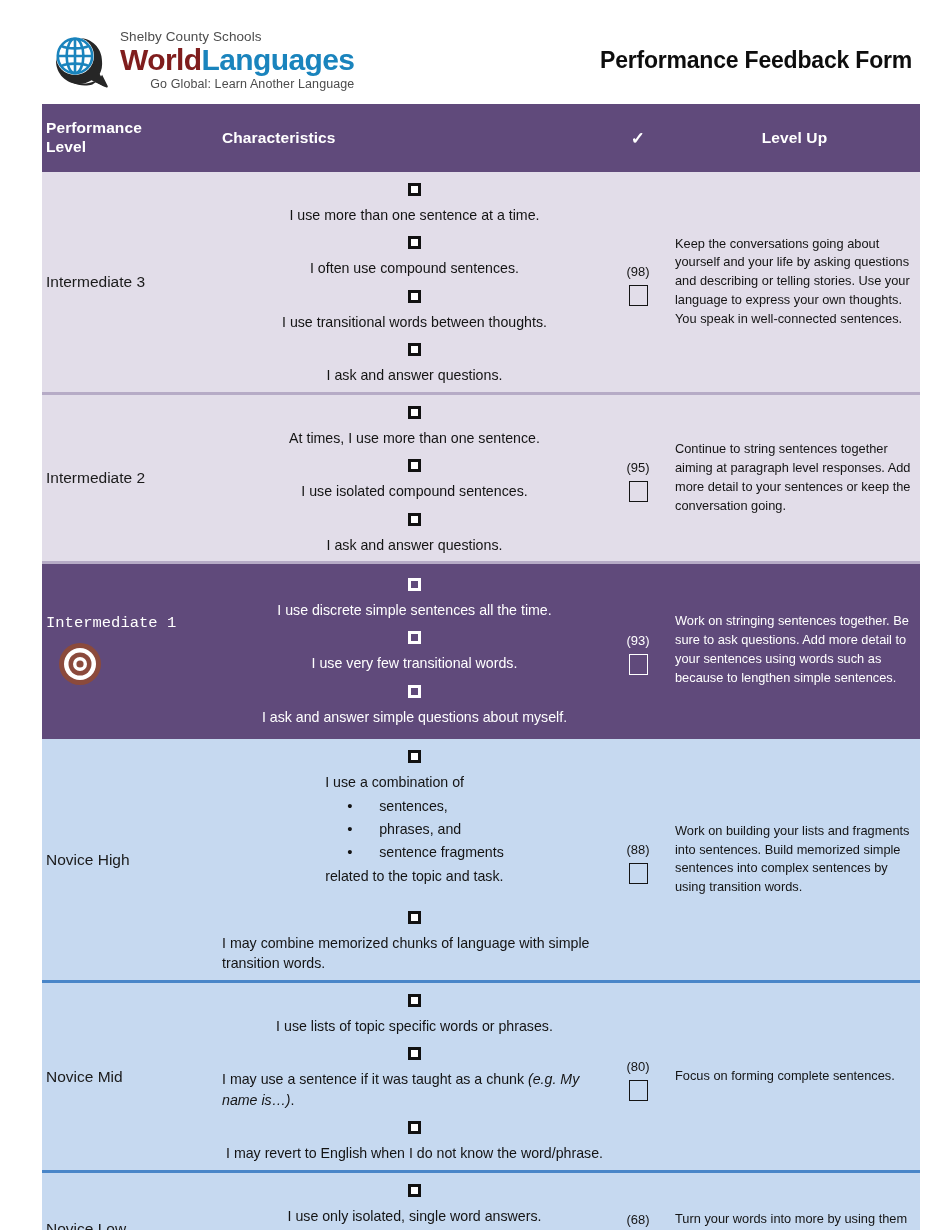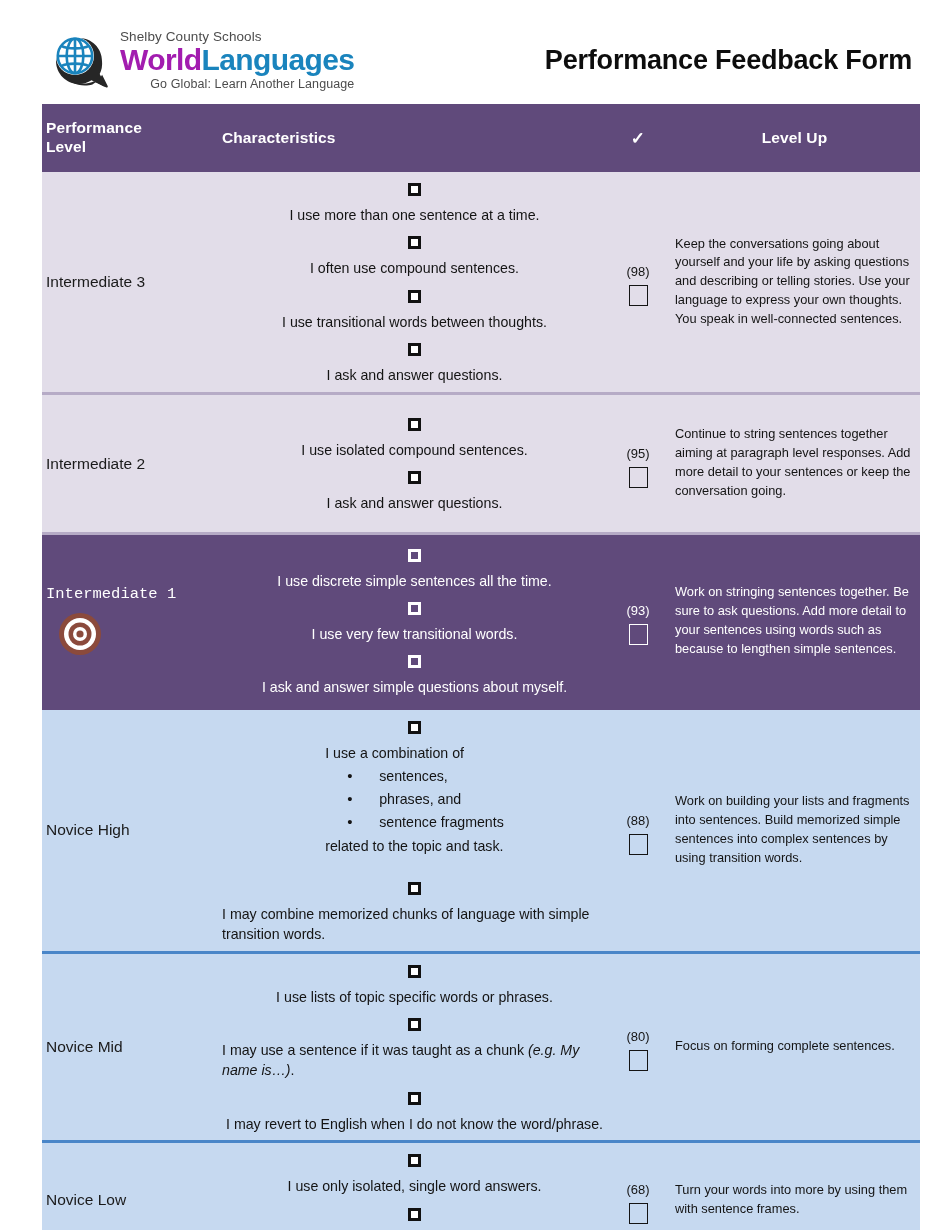--- a/index.html
+++ b/index.html
@@ -53,31 +53,31 @@
     color: #4c4c4c;
     letter-spacing: .1px;
     margin-bottom: 1px;
   }
   .brand-main {
     font-size: 30px;
     font-weight: bold;
     letter-spacing: -.6px;
     line-height: 1.02;
   }
-  .brand-main .w { color: #a21caf; }
+  .brand-main .w { color: #7f1d1d; }
   .brand-main .l { color: #1a84bd; }
   .brand-tag {
     font-size: 12.5px;
     color: #4c4c4c;
     text-align: right;
     margin-top: 3px;
     letter-spacing: .1px;
   }
   .doc-title {
-    font-size: 27px;
+    font-size: 23px;
     font-weight: bold;
     color: #0d0d0d;
     letter-spacing: -.2px;
     padding-right: 8px;
     white-space: nowrap;
   }
 
   
   .tbl {
     position: relative;
@@ -301,20 +301,24 @@
             <div class="lvlup-text">Keep the conversations going about yourself and your life by asking questions and describing or telling stories. Use your language to express your own thoughts. You speak in well-connected sentences.</div>
           </div>
         </div>
         <div class="row body-row tone-purple" style="min-height: 140px;">
           <div class="c-level lvl-cell">
             <span class="lvl-label">Intermediate 2</span>
           </div>
           <div class="c-chars chars">
             <div class="chk-item">
               <span class="chk-box"></span>
+              <div class="chk-text">At times, I use more than one sentence.</div>
+            </div>
+            <div class="chk-item">
+              <span class="chk-box"></span>
               <div class="chk-text">I use isolated compound sentences.</div>
             </div>
             <div class="chk-item">
               <span class="chk-box"></span>
               <div class="chk-text">I ask and answer questions.</div>
             </div>
           </div>
           <div class="c-check">
             <div class="score">(95)</div>
             <div class="empty-box"></div>

